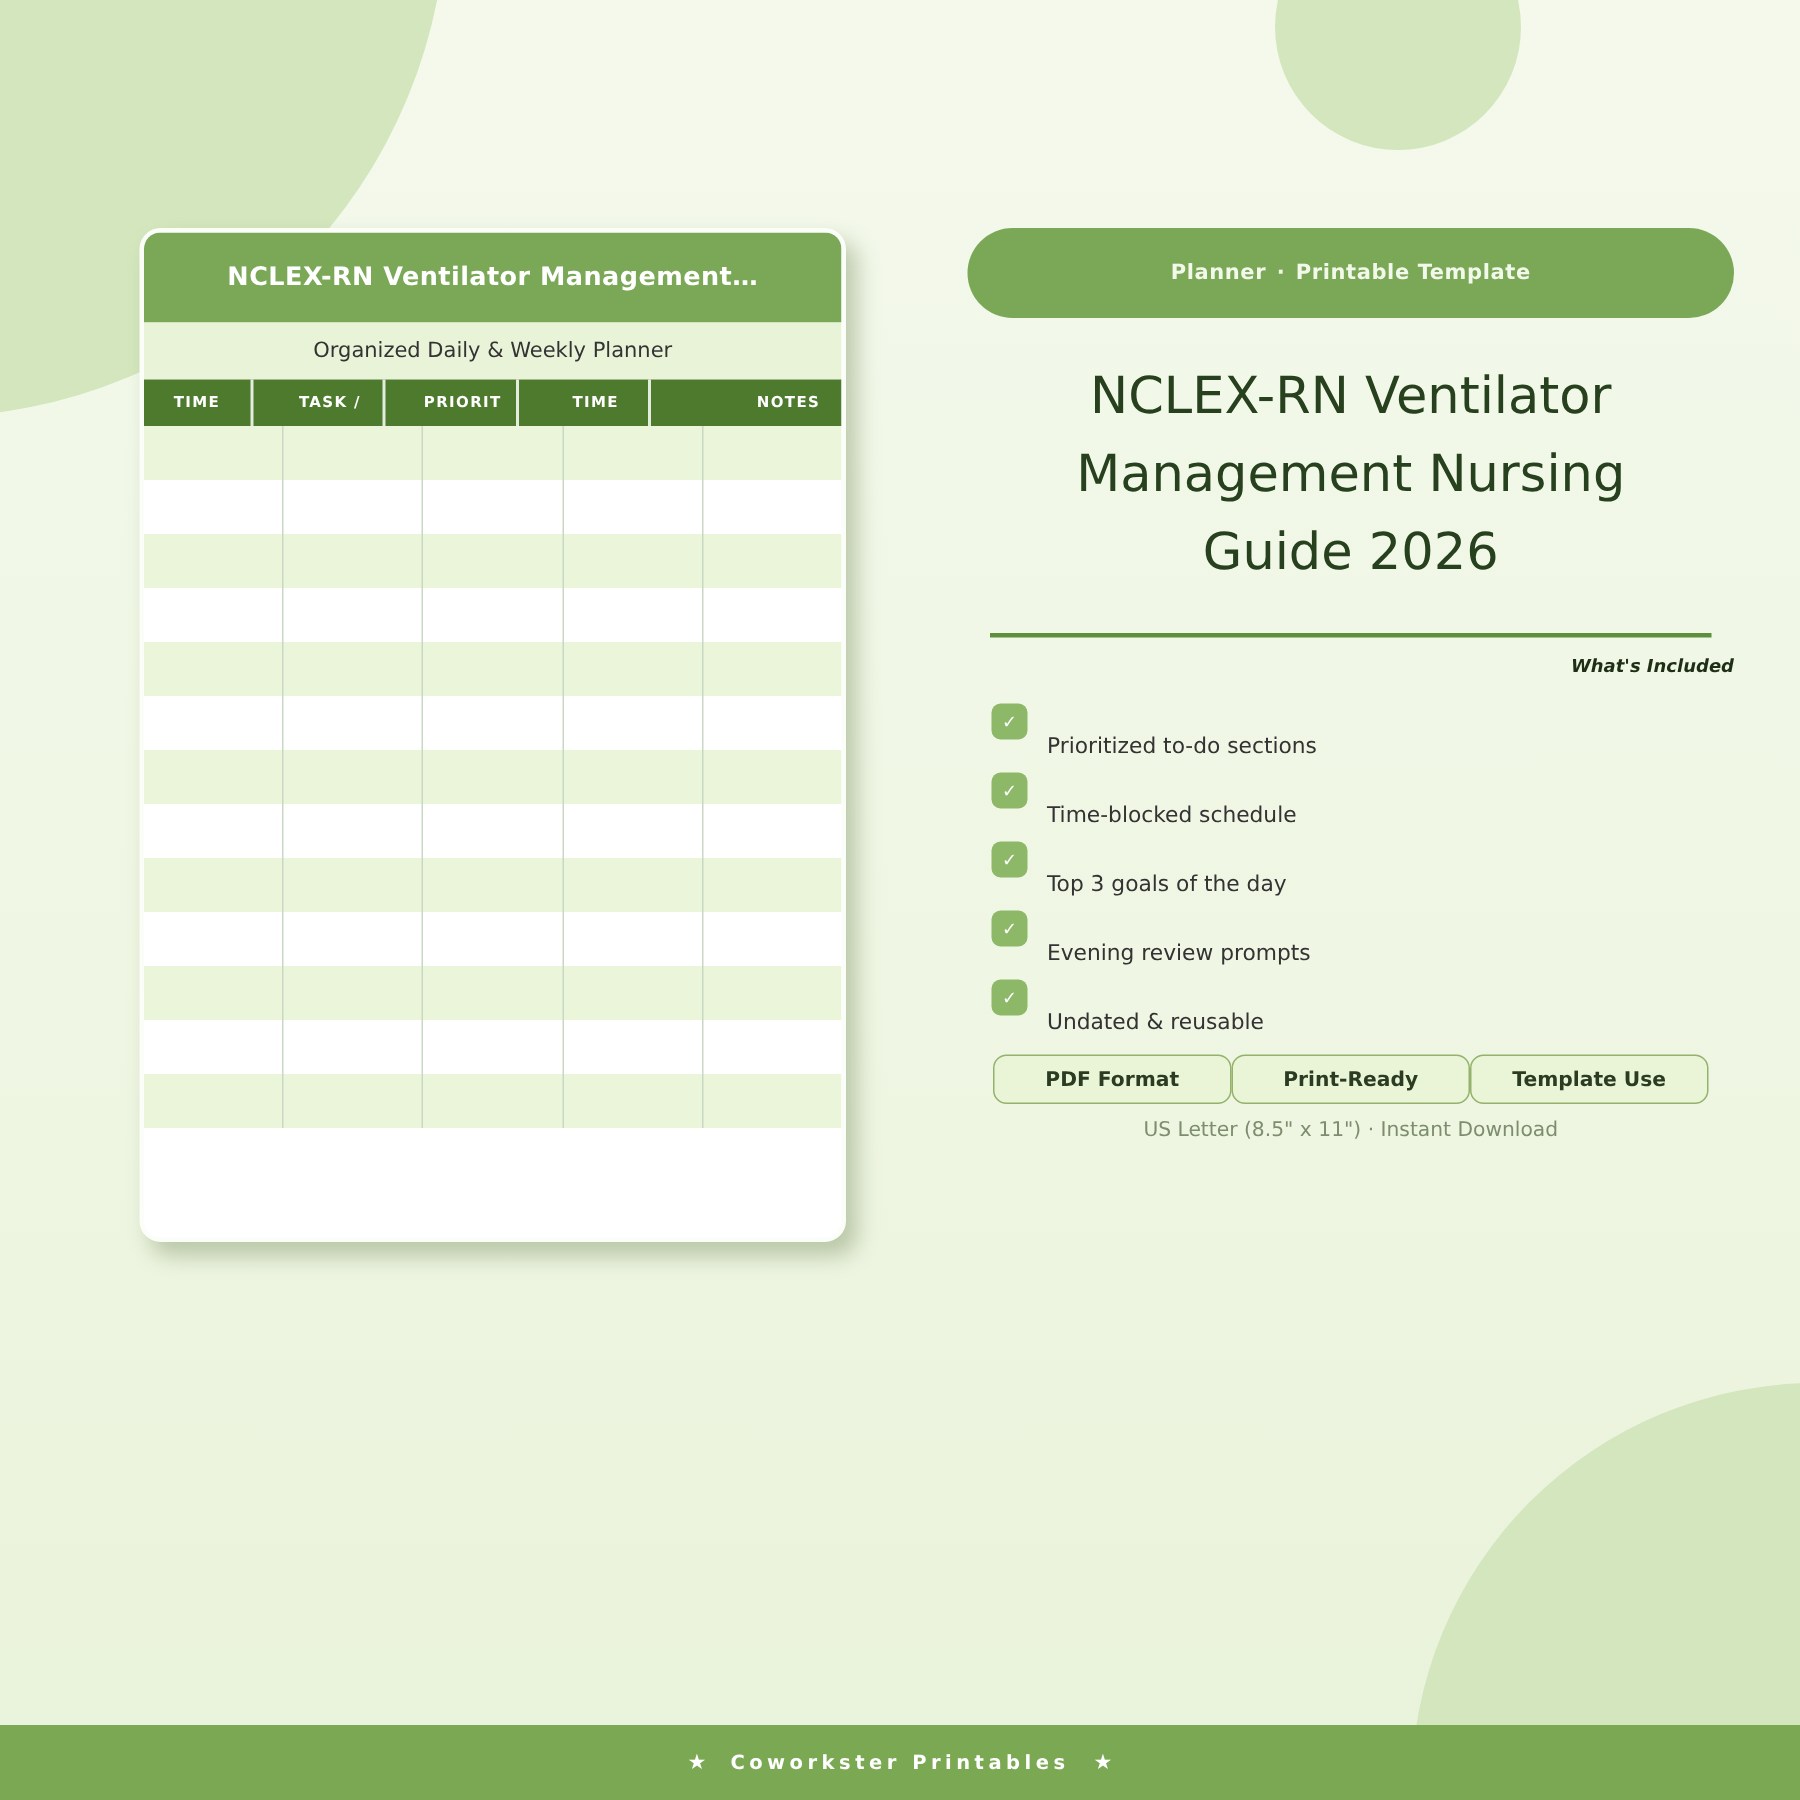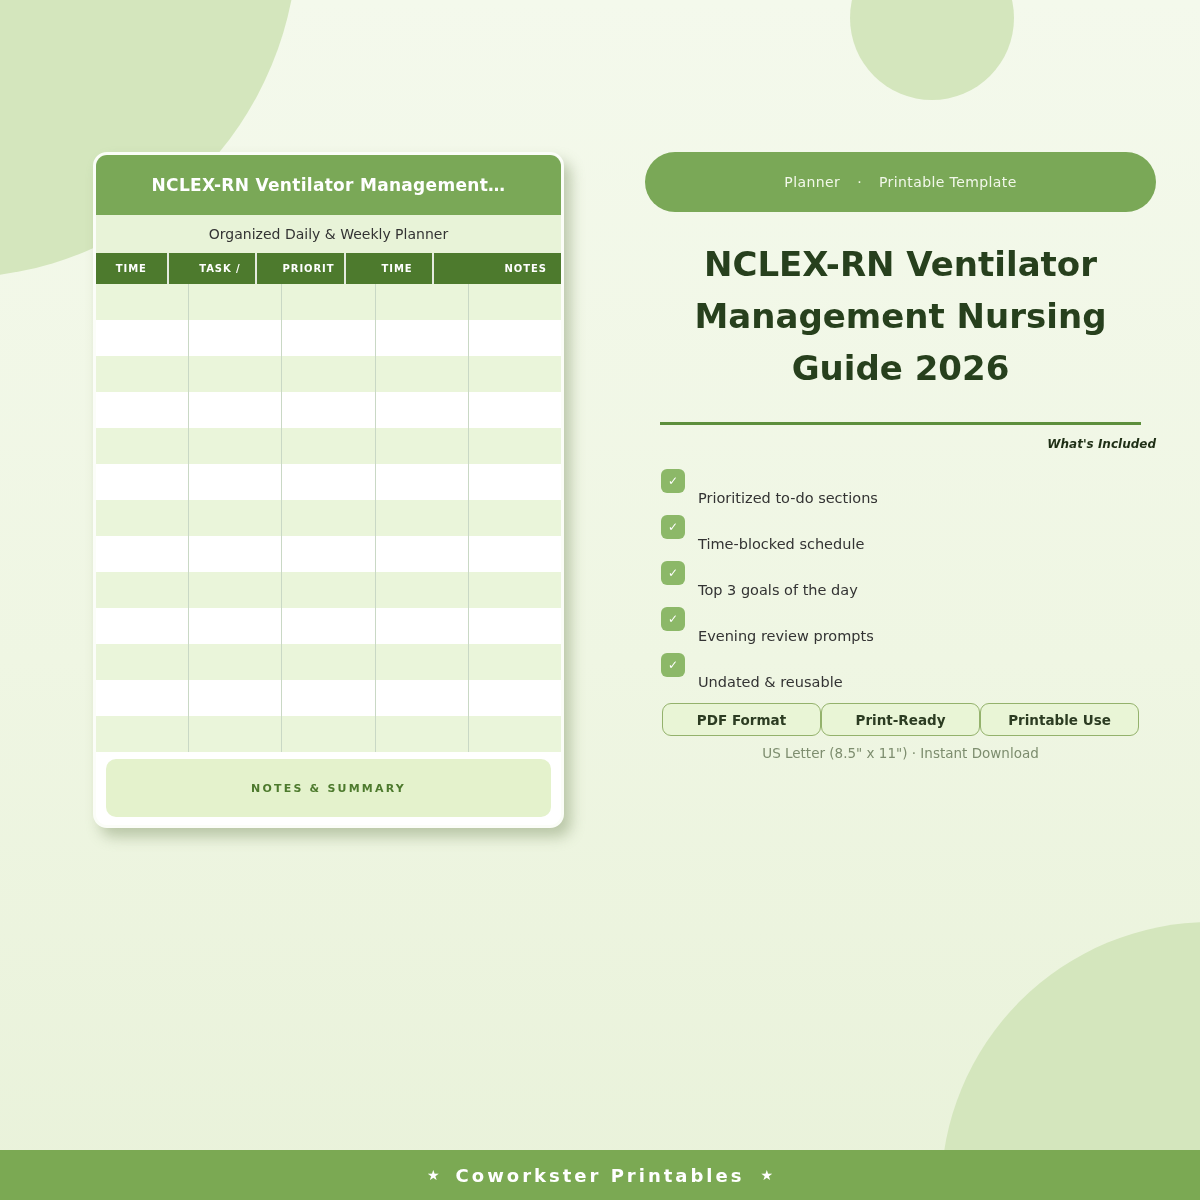--- a/index.html
+++ b/index.html
@@ -36,43 +36,43 @@
   .tbody .trow:nth-child(odd) { background: #eaf5da; }
   .tcell { flex: 1; border-right: 1px solid #c9d8c5; }
   .tcell:last-child { border-right: none; }
   .notes-box { margin: 7px 10px 0; height: 58px; background: #e4f2cc; border-radius: 10px;
                display: flex; align-items: center; justify-content: center;
                color: #4d7a2d; font-weight: bold; font-size: 11px; letter-spacing: 2.2px; }
 
   
   .details { position: absolute; left: 645px; top: 152px; width: 511px; }
   .badge { height: 60px; border-radius: 30px; background: #7aa857;
-           display: flex; align-items: center; justify-content: center; gap: 17px;
-           color: #f2f8ea; font-weight: normal; font-size: 14px; letter-spacing: .4px; }
+           display: flex; align-items: center; justify-content: center; gap: 7px;
+           color: #f2f8ea; font-weight: bold; font-size: 14px; letter-spacing: .4px; }
   .product-title { margin: 26px auto 0; width: 470px; text-align: center;
-                   font-size: 34px; line-height: 52px; font-weight: bold; color: #27401d; }
+                   font-size: 34px; line-height: 52px; font-weight: normal; color: #27401d; }
   .divider { margin: 28px 15px 0; border: none; height: 3px; background: #5d8f3c; }
   .included-heading { margin: 12px 0 0; text-align: right; font-size: 12px; font-weight: bold; color: #1f2f16; font-style: italic; }
   .checklist { list-style: none; margin: 18px 0 0; padding: 0 0 0 16px; }
   .checklist li { display: flex; align-items: center; height: 24px; margin-bottom: 22px; }
   .checkbox { width: 24px; height: 24px; border-radius: 6px; background: #8cb868; flex: 0 0 24px;
               color: #ffffff; display: flex; align-items: center; justify-content: center;
               font-size: 12px; margin-right: 13px; }
   .check-label { font-size: 14.5px; color: #333333; margin-top: 33px; }
   .btn-row { display: flex; margin: 26px 17px 0; }
   .btn { flex: 1; height: 33px; border-radius: 9px; background: #e9f5d6; border: 1px solid #94b26c;
          color: #2c3c22; font-weight: bold; font-size: 13.5px; font-family: inherit;
          display: flex; align-items: center; justify-content: center; cursor: pointer; }
   .meta { margin-top: 9px; text-align: center; font-size: 13.5px; color: #7d8d6e; }
 
   
   .site-footer { position: absolute; left: 0; top: 1150px; width: 1200px; height: 50px;
                  background: #7ba953; display: flex; align-items: center; justify-content: center;
                  gap: 16px; color: #ffffff; font-weight: bold; }
-  .brand { font-size: 18px; letter-spacing: 3px; }
+  .brand { font-size: 13px; letter-spacing: 3px; }
   .star { font-size: 14px; }
 </style>
 </head>
 <body>
 
 <div class="circle c1"></div>
 <div class="circle c2"></div>
 <div class="circle c3"></div>
 
 <section class="preview-card">
@@ -177,23 +177,20 @@
         <div class="trow">
           <div class="tcell"></div>
           <div class="tcell"></div>
           <div class="tcell"></div>
           <div class="tcell"></div>
           <div class="tcell"></div>
         </div>
       </div>
   </div>
 
-  <div class="notes-box">
-    <span>NOTES &amp; SUMMARY</span>
-  </div>
 </section>
 
 <section class="details">
   <div class="badge">
     <span>Planner</span>
     <span>·</span>
     <span>Printable Template</span>
   </div>
 
   <h1 class="product-title">NCLEX-RN Ventilator Management Nursing Guide 2026</h1>
@@ -221,21 +218,21 @@
     </li>
     <li>
       <span class="checkbox">✓</span>
       <span class="check-label">Undated &amp; reusable</span>
     </li>
   </ul>
 
   <div class="btn-row">
     <div class="btn">PDF Format</div>
     <div class="btn">Print-Ready</div>
-    <div class="btn">Printable Use</div>
+    <div class="btn">Template Use</div>
   </div>
 
   <div class="meta">US Letter (8.5" x 11")  ·  Instant Download</div>
 </section>
 
 <footer class="site-footer">
   <span class="star">★</span>
   <span class="brand">Coworkster Printables</span>
   <span class="star">★</span>
 </footer>

